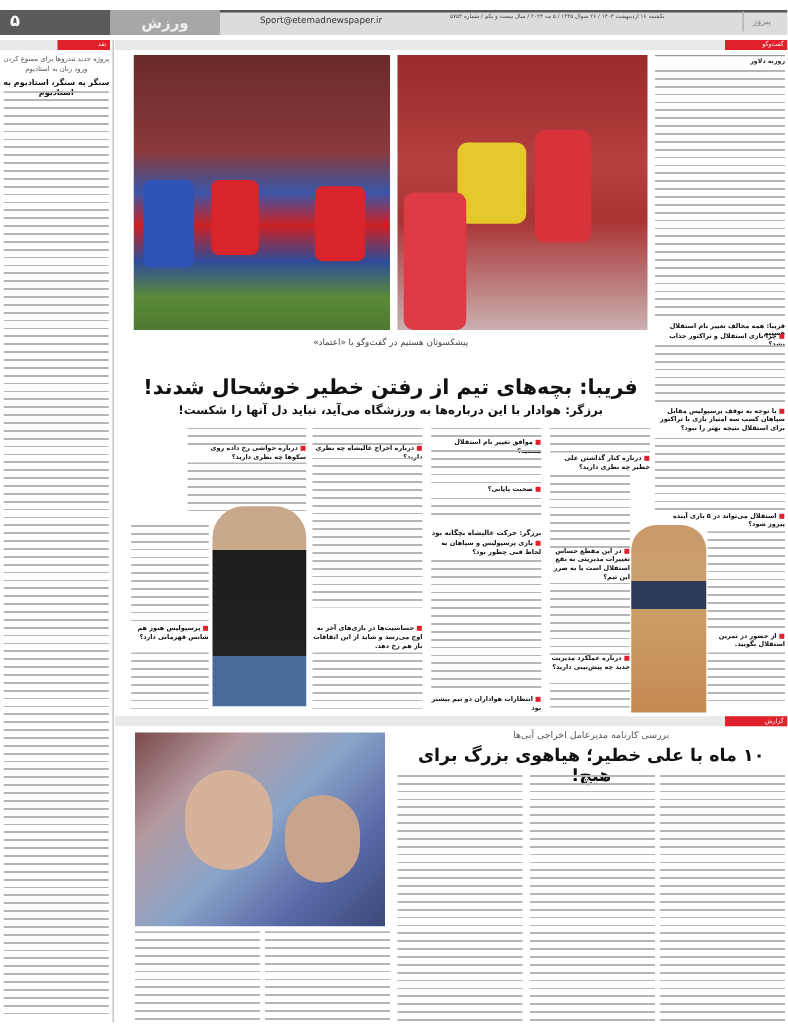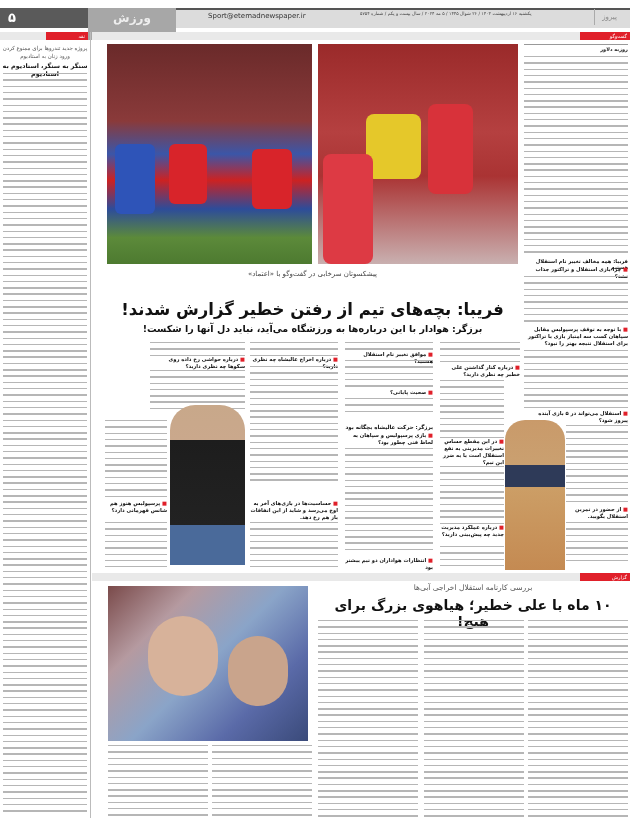--- a/index.html
+++ b/index.html
@@ -1,20 +1,20 @@
 <!DOCTYPE html>
 <html><head>
 <meta charset="utf-8">
 <style>
 *{box-sizing:border-box;margin:0;padding:0}
 body{width:630px;height:820px;background:#fff;font-family:"DejaVu Sans",sans-serif;overflow:hidden;position:relative;color:#222}
 .abs{position:absolute}
 .topbar{left:0;top:8px;width:630px;height:20px;background:#dcdcdc;border-top:2px solid #555}
 .pagenum{left:0;top:8px;width:88px;height:20px;background:#5a5a5a;color:#fff;font-size:13px;font-weight:bold;padding-left:8px;line-height:20px}
-.section{left:88px;top:8px;width:88px;height:32px;background:#a7a7a7;color:#eee;font-size:12px;font-weight:bold;text-align:center;line-height:20px}
+.section{left:88px;top:8px;width:88px;height:20px;background:#a7a7a7;color:#eee;font-size:12px;font-weight:bold;text-align:center;line-height:20px}
 .email{left:208px;top:12px;font-size:7px;color:#333}
 .dateline{left:360px;top:11px;width:230px;font-size:4.5px;color:#444;direction:rtl;text-align:left}
 .logo{left:594px;top:9px;width:30px;height:16px;font-size:7px;color:#888;border-left:1px solid #aaa;text-align:center;line-height:16px}
 .subbar{top:32px;height:8px;background:#e9e9e9}
 .redtag{top:32px;height:8px;background:#e0202a;color:#fff;font-size:5px;line-height:8px;text-align:right;padding-right:3px;direction:rtl}
 .txt{font-size:4.2px;line-height:6.3px;color:#666;direction:rtl;text-align:justify}
 .txtlines{background:repeating-linear-gradient(to bottom,#b6b6b6 0 1.4px,transparent 1.4px 6.3px)}
 .h{direction:rtl;text-align:center;color:#111;font-weight:bold}
 .q{direction:rtl;font-size:5.2px;font-weight:bold;color:#111;line-height:7px}
 .q:before{content:"■ ";color:#e0202a}
@@ -44,37 +44,37 @@
 <div class="abs photo" style="left:107px;top:44px;width:205px;height:220px;background:linear-gradient(180deg,#6a2a2a 0%,#8a3a3a 35%,#3b56a8 50%,#c22 62%,#2d4c9a 75%,#5c8a3a 88%,#4d7a30 100%)">
   <div class="abs" style="left:8px;top:100px;width:40px;height:70px;background:#2e54b8;border-radius:6px"></div>
   <div class="abs" style="left:62px;top:100px;width:38px;height:60px;background:#d8242a;border-radius:6px"></div>
   <div class="abs" style="left:145px;top:105px;width:40px;height:60px;background:#d8242a;border-radius:6px"></div>
 </div>
 <div class="abs photo" style="left:318px;top:44px;width:200px;height:220px;background:linear-gradient(180deg,#9a2a2a 0%,#b54040 40%,#a33 60%,#c9b0b0 100%)">
   <div class="abs" style="left:48px;top:70px;width:55px;height:65px;background:#e5c82a;border-radius:8px"></div>
   <div class="abs" style="left:110px;top:60px;width:45px;height:90px;background:#d8323a;border-radius:8px"></div>
   <div class="abs" style="left:5px;top:110px;width:50px;height:110px;background:#dd3a44;border-radius:8px"></div>
 </div>
-<div class="abs" style="left:110px;top:270px;width:405px;font-size:7px;color:#444;direction:rtl;text-align:center">پیشکسوتان سرخابی در گفت‌وگو با «اعتماد»</div>
+<div class="abs" style="left:110px;top:270px;width:405px;font-size:7px;color:#444;direction:rtl;text-align:center">پیشکسوتان هستیم در گفت‌وگو با «اعتماد»</div>
 
 <div class="abs" style="left:524px;top:44px;width:104px;height:1px;background:#999"></div>
 <div class="abs" style="left:524px;top:46px;width:104px;font-size:5px;font-weight:bold;direction:rtl">روزبه دلاور</div>
 <div class="abs txt txtlines" style="left:524px;top:56px;width:104px;height:200px"></div>
 <div class="abs" style="left:524px;top:258px;width:104px;font-size:5.2px;font-weight:bold;direction:rtl;color:#111">فریبا: همه مخالف تغییر نام استقلال هستیم</div>
 <div class="abs q" style="left:524px;top:266px;width:104px">چرا بازی استقلال و تراکتور جذاب نشد؟</div>
 <div class="abs txt txtlines" style="left:524px;top:276px;width:104px;height:50px"></div>
 <div class="abs q" style="left:524px;top:326px;width:104px">با توجه به توقف پرسپولیس مقابل سپاهان کسب سه امتیاز بازی با تراکتور برای استقلال نتیجه بهتر را نبود؟</div>
 <div class="abs txt txtlines" style="left:524px;top:350px;width:104px;height:60px"></div>
 <div class="abs q" style="left:524px;top:410px;width:104px">استقلال می‌تواند در ۵ بازی آینده پیروز شود؟</div>
 <div class="abs" style="left:505px;top:420px;width:60px;height:150px;background:linear-gradient(180deg,#c99a6a 0%,#caa070 30%,#2e3a58 30%,#2e3a58 45%,#cc9e66 45%,#c48a52 100%);border-radius:20px 20px 0 0"></div>
 <div class="abs txt txtlines" style="left:566px;top:425px;width:62px;height:80px"></div>
 <div class="abs q" style="left:566px;top:506px;width:62px">از حضور در تمرین استقلال بگویید.</div>
 <div class="abs txt txtlines" style="left:566px;top:522px;width:62px;height:40px"></div>
 
-<div class="abs h" style="left:105px;top:300px;width:415px;font-size:16.5px">فریبا: بچه‌های تیم از رفتن خطیر گزارش شدند!</div>
+<div class="abs h" style="left:105px;top:300px;width:415px;font-size:16.5px">فریبا: بچه‌های تیم از رفتن خطیر خوشحال شدند!</div>
 <div class="abs h" style="left:105px;top:323px;width:415px;font-size:9.5px">برزگر: هوادار با این درباره‌ها به ورزشگاه می‌آید، نباید دل آنها را شکست!</div>
 
 <div class="abs txt txtlines" style="left:440px;top:342px;width:80px;height:20px"></div>
 <div class="abs q" style="left:440px;top:364px;width:80px">درباره کنار گذاشتن علی خطیر چه نظری دارید؟</div>
 <div class="abs txt txtlines" style="left:440px;top:380px;width:64px;height:60px"></div>
 <div class="abs q" style="left:440px;top:438px;width:64px">در این مقطع حساس تغییرات مدیریتی به نفع استقلال است یا به ضرر این تیم؟</div>
 <div class="abs txt txtlines" style="left:440px;top:466px;width:64px;height:60px"></div>
 <div class="abs q" style="left:440px;top:524px;width:64px">درباره عملکرد مدیریت جدید چه پیش‌بینی دارید؟</div>
 <div class="abs txt txtlines" style="left:440px;top:546px;width:64px;height:20px"></div>
 
@@ -101,19 +101,19 @@
 <div class="abs txt txtlines" style="left:105px;top:420px;width:62px;height:80px"></div>
 <div class="abs q" style="left:105px;top:500px;width:62px">پرسپولیس هنوز هم شانس قهرمانی دارد؟</div>
 <div class="abs txt txtlines" style="left:105px;top:522px;width:62px;height:45px"></div>
 
 <div class="abs" style="left:92px;top:573px;width:538px;height:8px;background:#e9e9e9"></div>
 <div class="abs redtag" style="left:580px;top:573px;width:50px">گزارش</div>
 <div class="abs photo" style="left:108px;top:586px;width:200px;height:155px;background:linear-gradient(135deg,#7a4a4a 0%,#b59aa0 25%,#8aa4c8 50%,#5a6aa8 75%,#3a4a7a 100%)">
   <div class="abs" style="left:40px;top:30px;width:70px;height:80px;background:#d7b29a;border-radius:35px"></div>
   <div class="abs" style="left:120px;top:50px;width:60px;height:70px;background:#c9a48c;border-radius:30px"></div>
 </div>
-<div class="abs h" style="left:318px;top:583px;width:310px;font-size:7.5px;font-weight:normal;color:#555">بررسی کارنامه استقلال اخراجی آبی‌ها</div>
+<div class="abs h" style="left:318px;top:583px;width:310px;font-size:7.5px;font-weight:normal;color:#555">بررسی کارنامه مدیرعامل اخراجی آبی‌ها</div>
 <div class="abs h" style="left:318px;top:597px;width:310px;font-size:14px">۱۰ ماه با علی خطیر؛ هیاهوی بزرگ برای هیچ!</div>
 <div class="abs txt txtlines" style="left:108px;top:745px;width:100px;height:72px"></div>
 <div class="abs txt txtlines" style="left:212px;top:745px;width:100px;height:72px"></div>
 <div class="abs txt txtlines" style="left:318px;top:620px;width:100px;height:197px"></div>
 <div class="abs txt txtlines" style="left:424px;top:620px;width:100px;height:197px"></div>
 <div class="abs txt txtlines" style="left:528px;top:620px;width:100px;height:197px"></div>
 
 </body></html>

